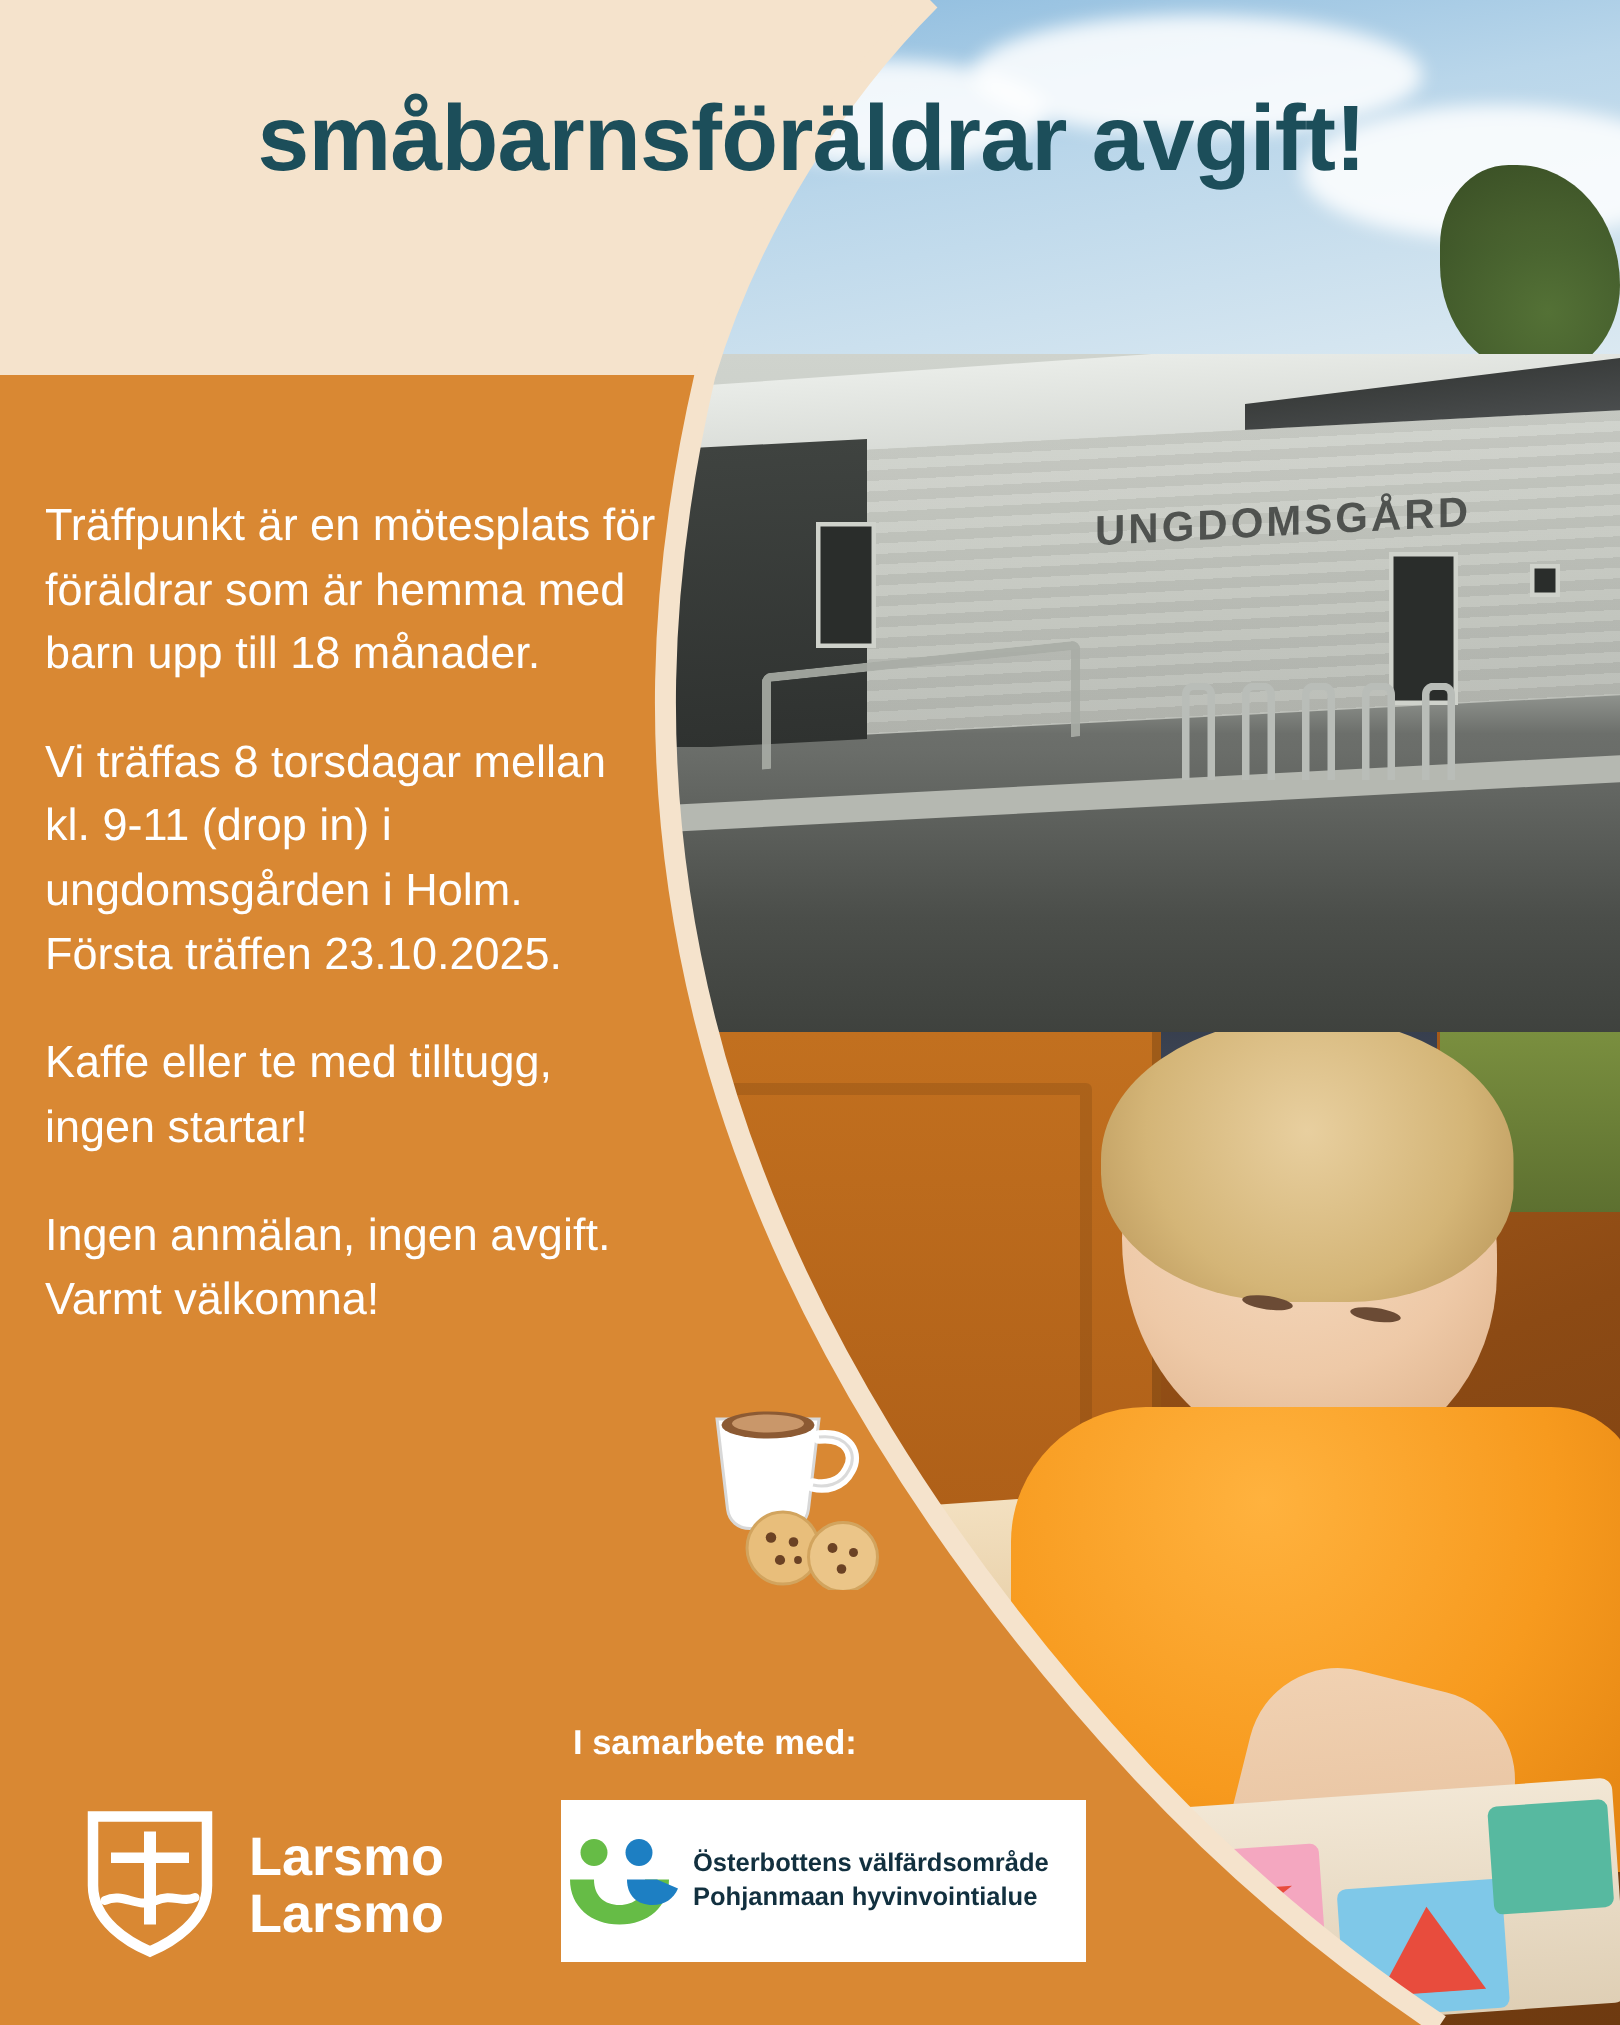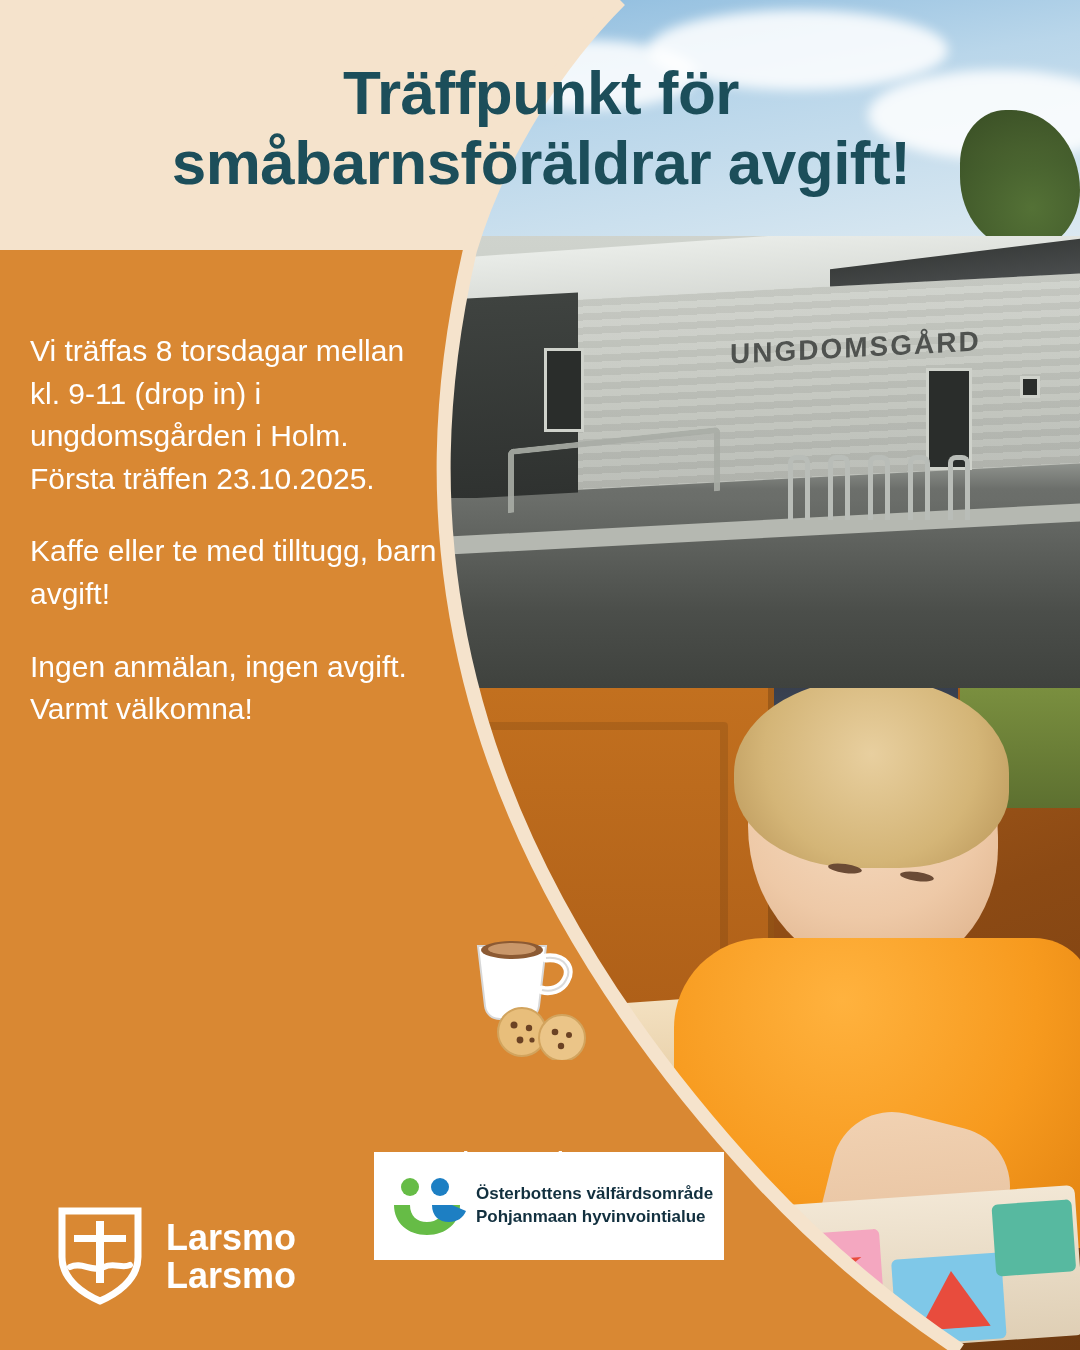--- a/index.html
+++ b/index.html
@@ -318,27 +318,26 @@
     position: absolute;
     left: 382px;
     top: 1148px;
     color: #FFFFFF;
     font-size: 23px;
     font-weight: 700;
   }
   .partner-box {
     position: absolute;
     left: 374px;
-    top: 1152px;
+    top: 1200px;
     width: 350px;
     height: 108px;
     background: #FFFFFF;
     display: flex;
     align-items: center;
-    padding-left: 14px;
     box-sizing: border-box;
   }
   .partner-text {
     margin-left: 10px;
     color: #12303f;
     font-size: 17px;
     font-weight: 700;
     line-height: 1.35;
   }
   .larsmo {
@@ -422,27 +421,27 @@
              C830,1255 900,1310 960,1350
              L0,1350 Z" fill="#D98833"></path>
 
     <path d="M620,0 C560,60 500,150 470,250
              C440,380 430,520 470,680
              C520,880 640,1050 760,1180
              C830,1255 900,1310 960,1350" fill="none" stroke="#F5E3CC" stroke-width="14"></path>
   </svg>
 
   <div class="headline">
-    <div>Träffpunkt för</div>
     <div>småbarnsföräldrar avgift!</div>
   </div>
 
   <div class="body-copy">
+    <p>Träffpunkt  är en mötesplats för föräldrar som är hemma med barn upp till 18 månader.</p>
     <p>Vi träffas 8 torsdagar mellan kl. 9-11 (drop in) i ungdomsgården i Holm. Första träffen 23.10.2025.</p>
-    <p>Kaffe eller te med tilltugg, barn avgift!</p>
+    <p>Kaffe eller te med tilltugg, ingen startar!</p>
     <p style="white-space:pre-line;">Ingen anmälan, ingen avgift.
 Varmt välkomna!</p>
   </div>
 
   <svg class="coffee" viewBox="0 0 140 140">
 
     <path d="M16,26 L84,26 L77,86 C76,94 70,99 62,99 L38,99 C30,99 24,94 23,86 Z" fill="#FFFFFF" stroke="#D8D8D8" stroke-width="2"></path>
 
     <ellipse cx="50" cy="30" rx="31" ry="9" fill="#8C5A33"></ellipse>
     <ellipse cx="50" cy="29" rx="24" ry="6" fill="#C9976A"></ellipse>

